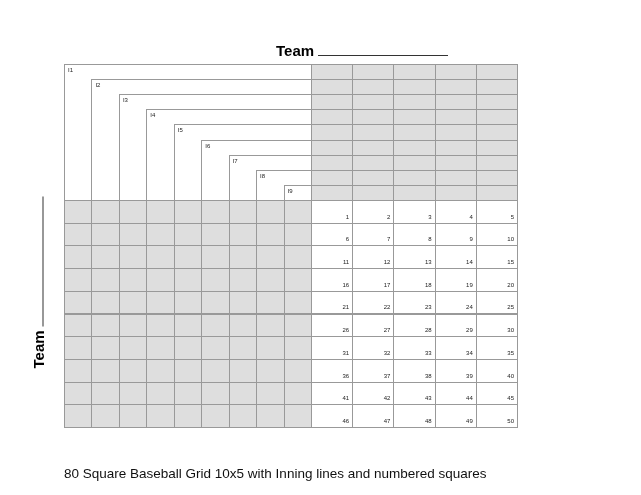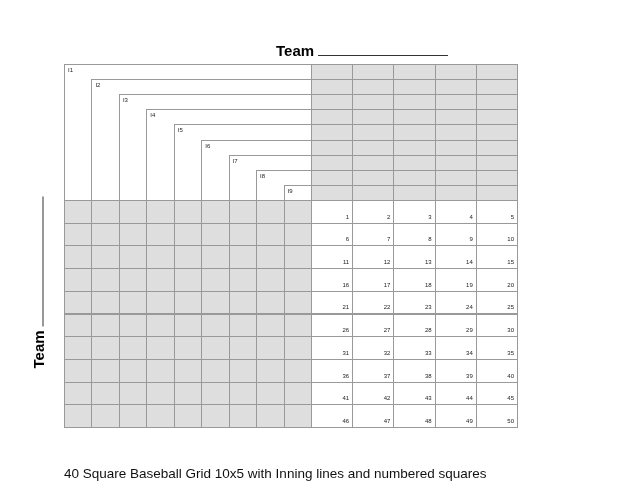--- a/index.html
+++ b/index.html
@@ -332,13 +332,13 @@
       <span class="num">48</span>
     </div>
     <div class="cell white" style="left: 434.6px; top: 404.3px; width: 42.2px; height: 23.7px;">
       <span class="num">49</span>
     </div>
     <div class="cell white" style="left: 475.8px; top: 404.3px; width: 42.2px; height: 23.7px;">
       <span class="num">50</span>
     </div>
   </div>
 
-<div id="caption" class="abs">40 Square Baseball Grid 10x5 with Inning lines and numbered squares</div>
+<div id="caption" class="abs">80 Square Baseball Grid 10x5 with Inning lines and numbered squares</div>
 
 </body></html>

